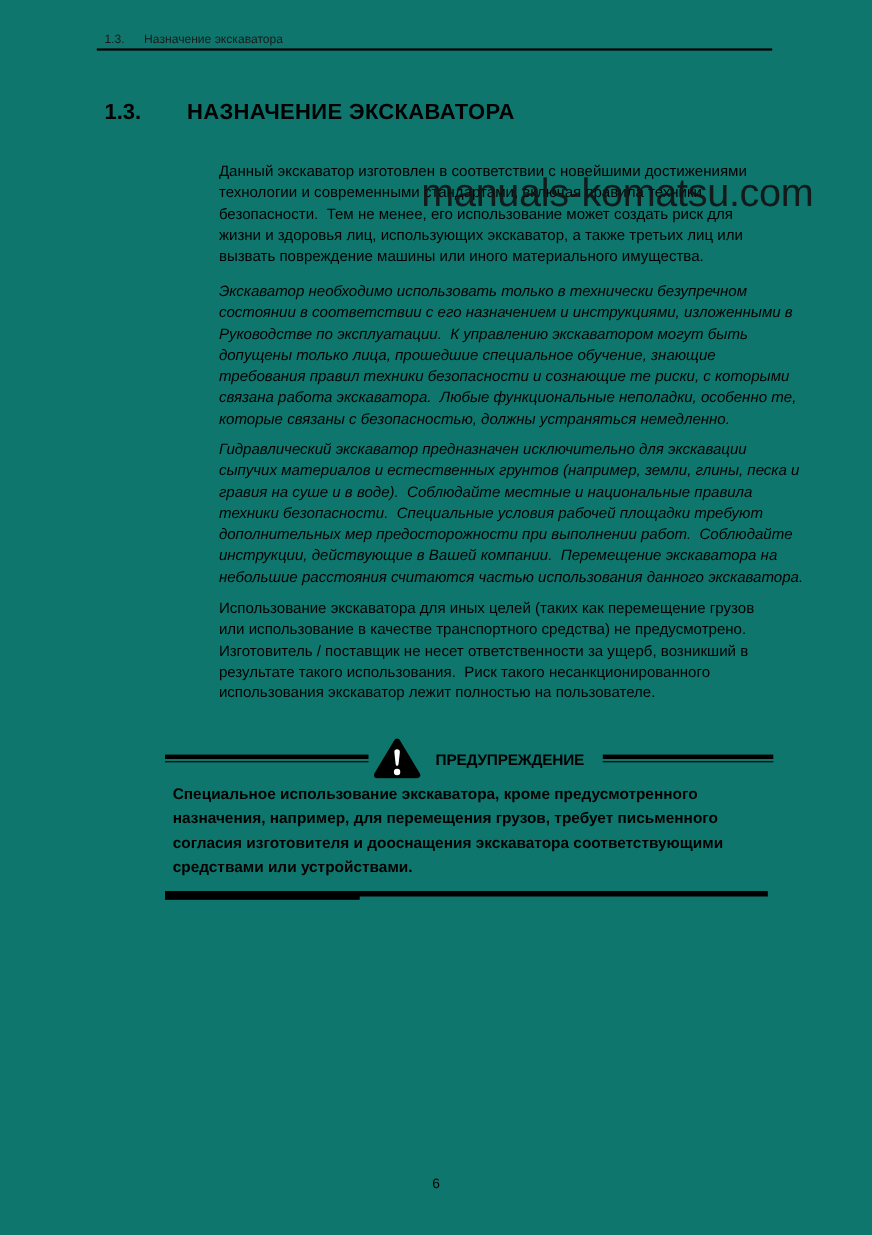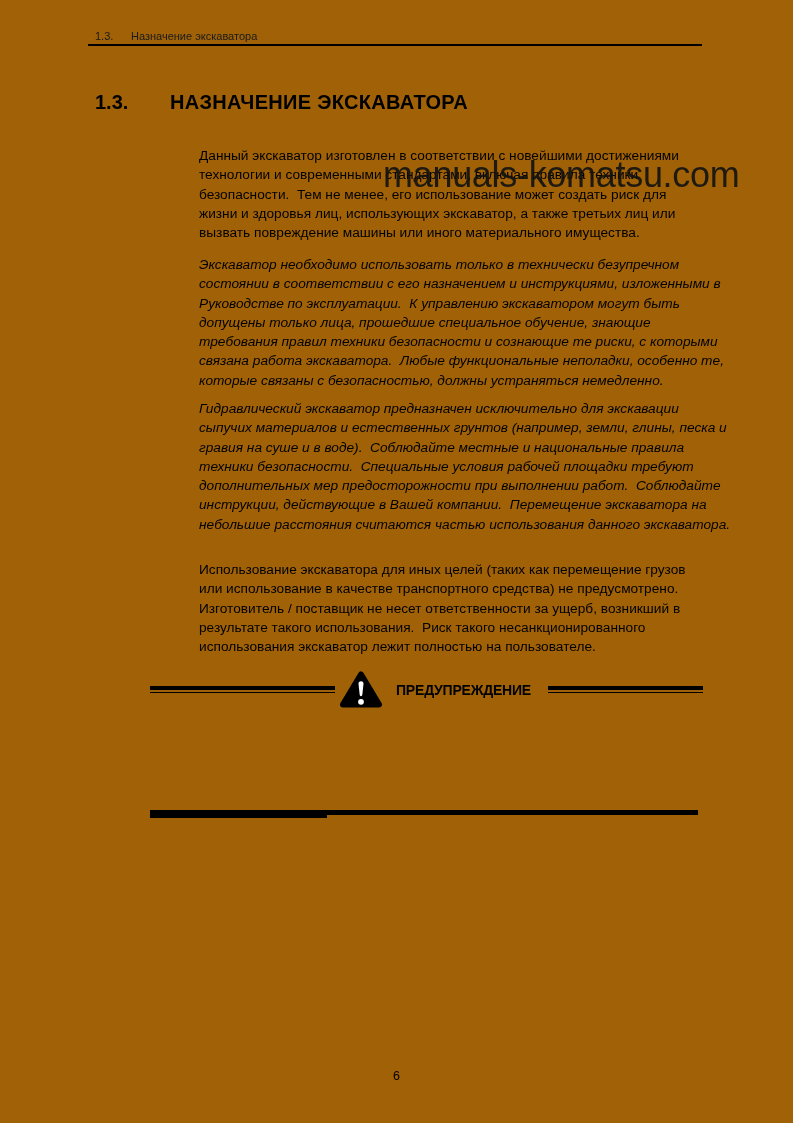--- a/index.html
+++ b/index.html
@@ -1,20 +1,20 @@
 <!DOCTYPE html>
 <html><head>
 <meta charset="utf-8">
 <style>
   html, body { margin: 0; padding: 0; background: #ffffff; }
   .page {
     position: relative;
     width: 793px;
     height: 1123px;
-    background: #a16207;
+    background: #0f766e;
     font-family: "Liberation Sans", "DejaVu Sans", sans-serif;
     color: #000000;
     overflow: hidden;
   }
   .abs { position: absolute; }
 
   
   .rh { font-size: 11px; line-height: 13px; color: #1a1a1a; }
   .rh-number { left: 95px; top: 30px; }
   .rh-title  { left: 131px; top: 30px; }
@@ -40,21 +40,21 @@
     width: 578px;
     font-size: 13.7px;
     line-height: 19.3px;
     white-space: pre-wrap;
     z-index: 2;
     margin-left: 47px;
   }
   .p1 { top: 146px; }
   .p2 { top: 255px; font-style: italic; }
   .p3 { top: 399px; font-style: italic; }
-  .p4 { top: 560px; }
+  .p4 { top: 543px; }
 
   
   .warn-dline {
     top: 686px;
     height: 2px;                 
     border-top: 4.5px solid #000;
     border-bottom: 1.5px solid #000;
     box-sizing: content-box;
   }
   .warn-dline-left  { left: 150px; width: 185px; }
@@ -129,19 +129,23 @@
     <svg width="44" height="38" viewBox="0 0 44 38" xmlns="http://www.w3.org/2000/svg">
       <path d="M22 4.5 L40 34.5 L4 34.5 Z" fill="#000" stroke="#000" stroke-width="6" stroke-linejoin="round"></path>
       <path d="M22 11.2 c1.7 0 2.6 1.1 2.5 2.6 l-1.1 10.2 c-0.15 1.45 -0.65 2.2 -1.4 2.2 s-1.25 -0.75 -1.4 -2.2 l-1.1 -10.2 c-0.1 -1.5 0.8 -2.6 2.5 -2.6 Z" fill="#fff"></path>
       <circle cx="22" cy="31.8" r="2.9" fill="#fff"></circle>
     </svg>
   </span>
 
   <span class="abs warn-label">ПРЕДУПРЕЖДЕНИЕ</span>
   <div class="abs warn-dline warn-dline-right"></div>
 
+  <div class="abs warn-text">Специальное использование экскаватора, кроме предусмотренного
+назначения, например, для перемещения грузов, требует письменного
+согласия изготовителя и дооснащения экскаватора соответствующими
+средствами или устройствами.</div>
 
   <div class="abs warn-bar-left"></div>
   <div class="abs warn-bar-main"></div>
 
   <div class="abs footer">6</div>
 
 </div>
 
 </body></html>

